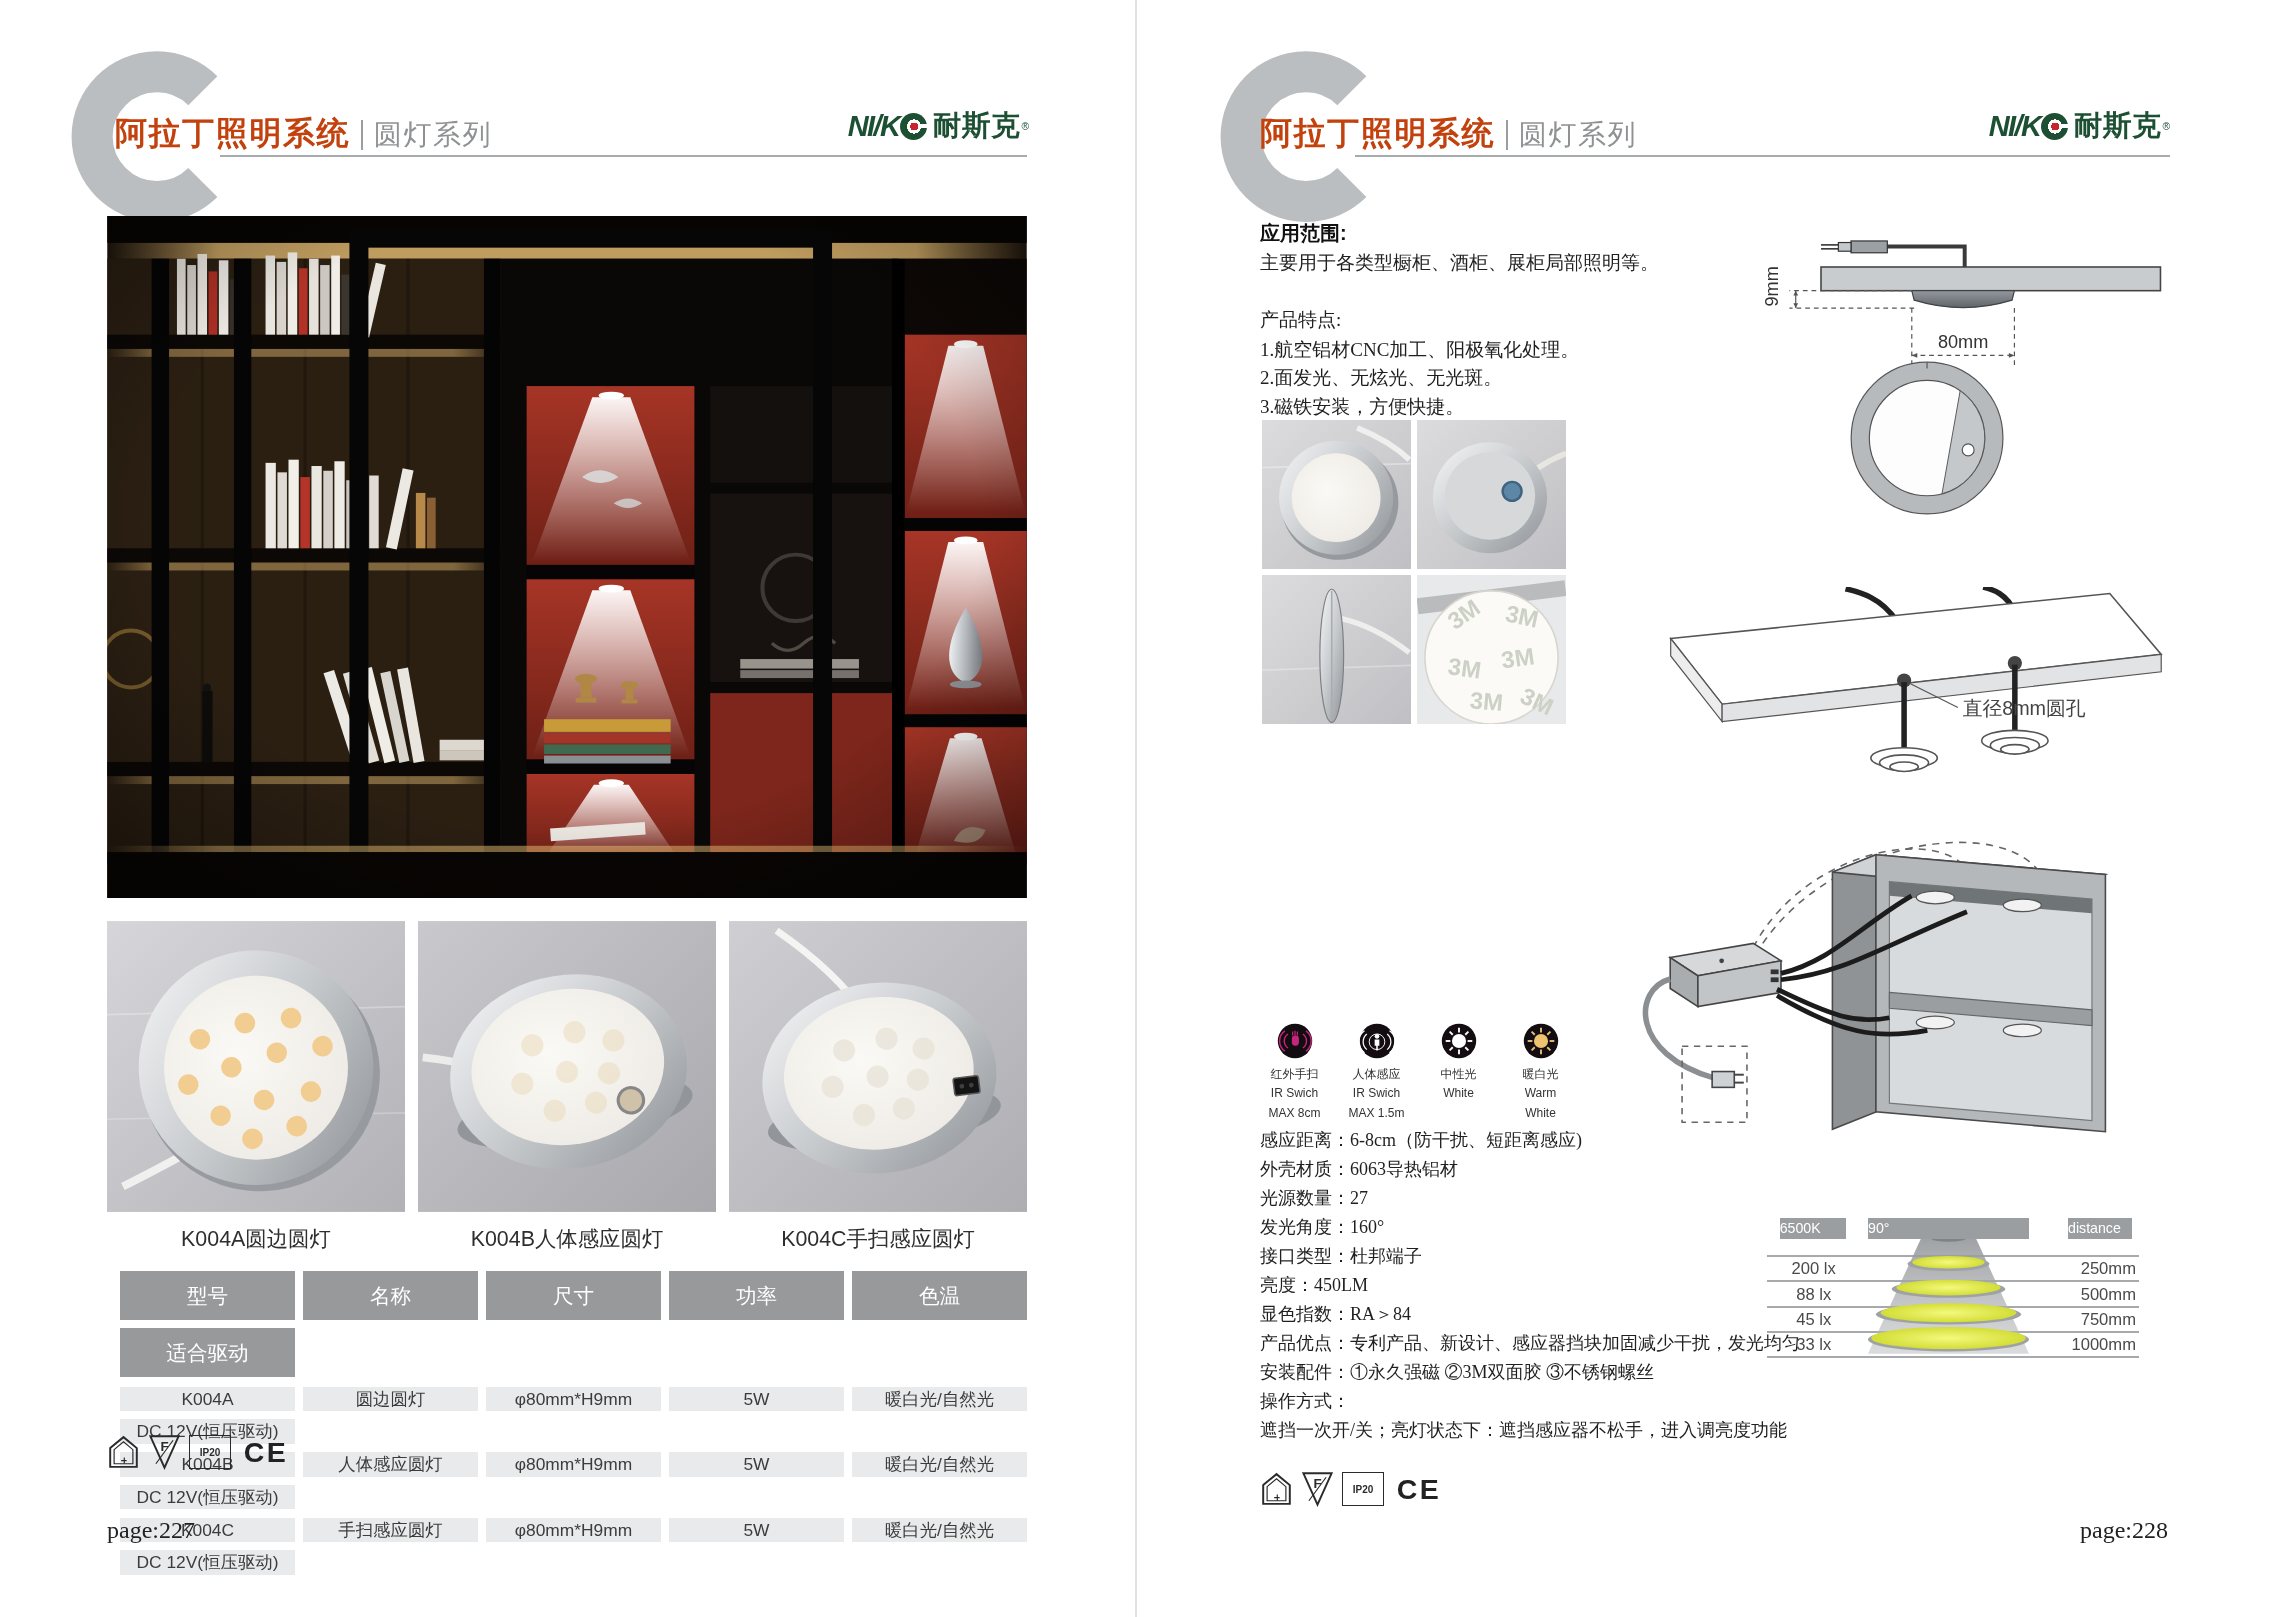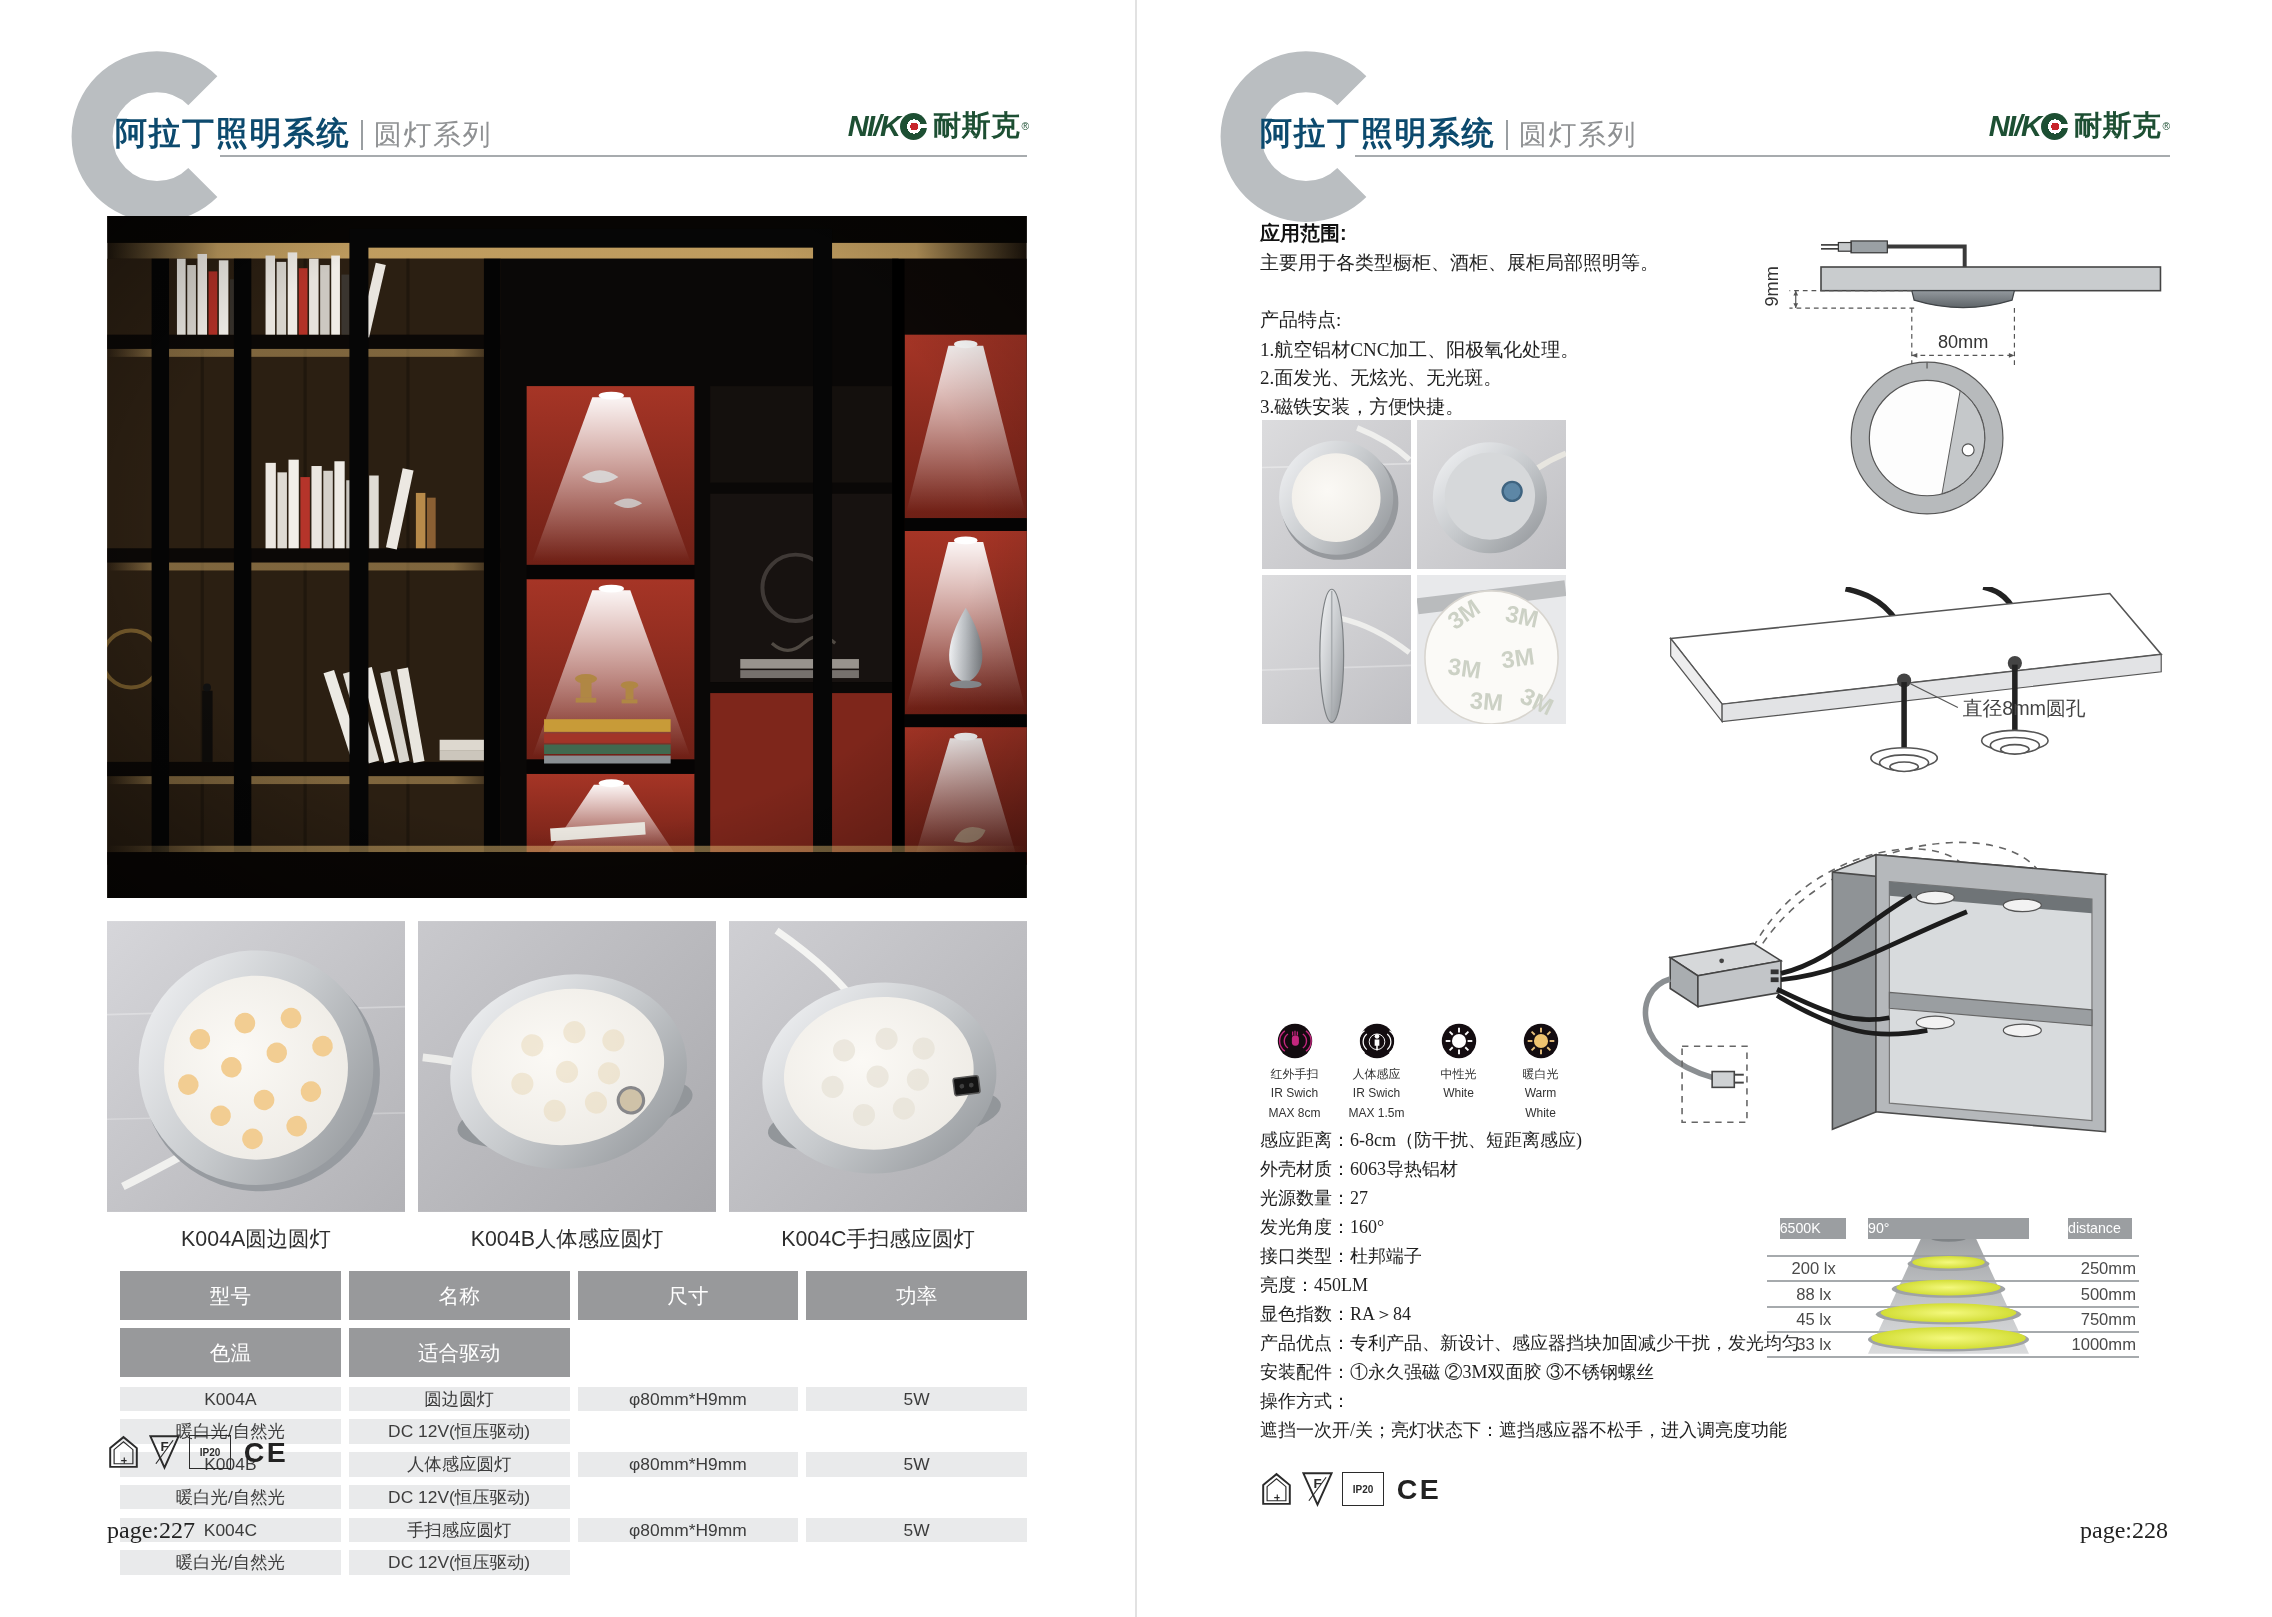--- a/index.html
+++ b/index.html
@@ -1,37 +1,37 @@
 <!DOCTYPE html>
 <html style="font-size:12.7px"><head>
 <meta charset="utf-8">
 <style>
   html,body{margin:0;padding:0;background:#fff;}
   #canvas{position:relative;width:2273px;height:1618px;background:#ffffff;overflow:hidden;
           font-family:"Liberation Sans", sans-serif;color:#222;}
   .abs{position:absolute;}
   .serif{font-family:"Liberation Serif","DejaVu Serif",serif;}
   
-  .hdr-title{font-size:32px;font-weight:bold;color:#0c4a6e;letter-spacing:1.6px;}
+  .hdr-title{font-size:32px;font-weight:bold;color:#c2410c;letter-spacing:1.6px;}
   .hdr-sep{display:inline-block;width:1.6px;height:30px;background:#9a9ea1;margin:0 11px;vertical-align:-5.5px;}
   .hdr-sub{font-size:28px;color:#8f9193;letter-spacing:1.6px;}
   .hdr-rule{height:2.4px;background:#a7abae;}
   .logo{display:flex;align-items:center;justify-content:flex-end;width:237px;}
   .logo .lat{font-size:29px;font-weight:bold;color:#1d4f33;letter-spacing:-1.6px;font-style:italic;}
   .logo .oi{width:27px;height:27px;border-radius:50%;margin:0 2.4px 0 0.8px;position:relative;
             background:radial-gradient(circle at 52% 50%, #c8262c 0 4px, #ffffff 4px 7.1px, #1d4f33 7.1px 13.5px);}
   .logo .oi::after{content:"";position:absolute;right:-1.6px;top:11px;width:9.5px;height:4.7px;background:#fff;}
   .logo .cn{font-size:28.5px;font-weight:bold;color:#1d4f33;letter-spacing:0.8px;margin-left:3.2px;}
   .logo .reg{font-size:10.3px;color:#1d4f33;vertical-align:super;margin-left:0.8px;}
   
   .pphoto{position:absolute;top:921px;width:298px;height:291px;overflow:hidden;}
   .caption{position:absolute;top:1224px;width:298px;text-align:center;font-size:21.4px;color:#2e2e2e;}
   
   .ptable{position:absolute;left:107px;top:1271px;width:920px;}
-  .trow{display:grid;grid-template-columns:repeat(4,1fr);gap:8px;padding-left:13px;}
+  .trow{display:grid;grid-template-columns:repeat(5,1fr);gap:8px;padding-left:13px;}
   .th{background:#98999b;color:#fff;font-size:20.6px;text-align:center;line-height:49px;height:49px;}
   .td{background:#e9eaeb;color:#3c3c3c;font-size:17.4px;text-align:center;line-height:24.5px;height:24.5px;}
   .trow + .trow{margin-top:8.7px;}
   .trow.hdr{margin-bottom:9.5px;}
   
   .certs{display:flex;align-items:center;gap:8px;}
   .cbox{width:40px;height:32px;border:1.6px solid #2b2b2b;display:flex;align-items:center;justify-content:center;
         font-size:10px;font-weight:bold;color:#2b2b2b;}
   .ce{font-size:28.5px;font-weight:bold;color:#222;letter-spacing:2.4px;margin-left:4.7px;}
   .pageno{font-size:24px;color:#222;}

